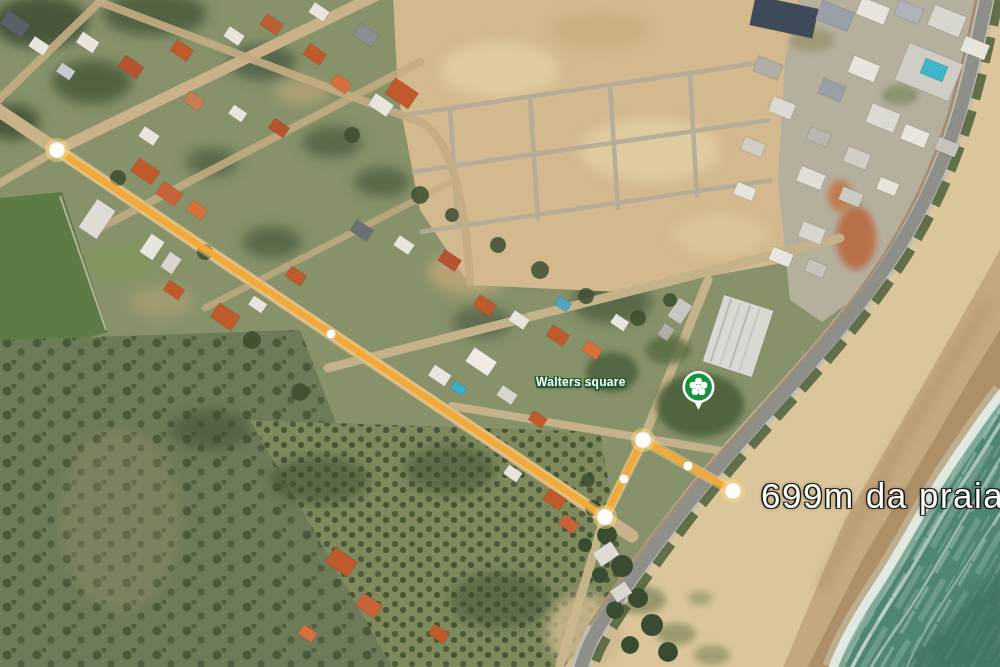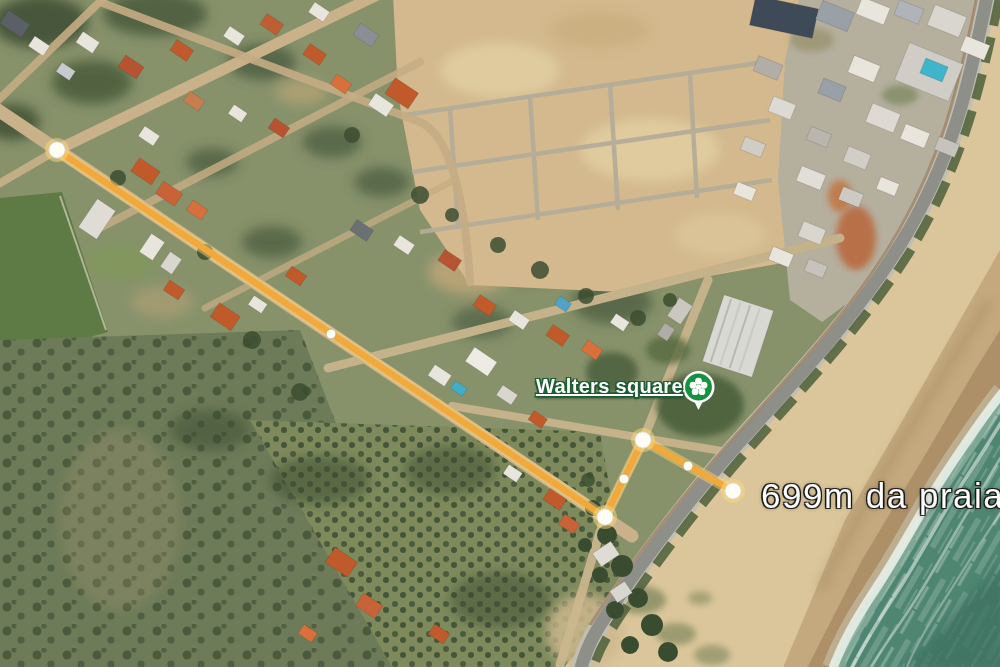--- a/index.html
+++ b/index.html
@@ -3,25 +3,25 @@
 <meta charset="utf-8">
 <style>
   html,body{margin:0;padding:0;background:#222;}
   #stage{position:relative;width:1000px;height:667px;overflow:hidden;
          font-family:"Liberation Sans",sans-serif;cursor:default;}
   #terrain{position:absolute;left:0;top:0;}
   #measure-layer{position:absolute;left:0;top:0;pointer-events:none;}
   #measure-layer circle{pointer-events:auto;}
   .place-label{
     position:absolute;left:536px;top:375px;
-    color:#ffffff;font-size:20px;font-weight:bold;letter-spacing:.3px;
+    color:#ffffff;font-size:12px;font-weight:bold;letter-spacing:.3px;
     text-shadow:-1.5px -1.5px 0 #1d5c33, 1.5px -1.5px 0 #1d5c33,
                 -1.5px 1.5px 0 #1d5c33, 1.5px 1.5px 0 #1d5c33,
                  0 2px 3px #14401f;
-    white-space:nowrap;cursor:pointer;text-decoration:underline;}
+    white-space:nowrap;cursor:pointer;}
   .distance-label{
     position:absolute;left:761px;top:476px;
     color:#fdfdfb;font-size:35px;font-weight:normal;letter-spacing:1.5px;
     text-shadow:-1.4px -1.4px 0 rgba(20,20,20,.85), 1.4px -1.4px 0 rgba(20,20,20,.85),
                 -1.4px 1.4px 0 rgba(20,20,20,.85), 1.4px 1.4px 0 rgba(20,20,20,.85),
                  0 0 4px rgba(0,0,0,.5);
     white-space:nowrap;}
   .poi-pin{position:absolute;left:680px;top:369px;width:37px;height:42px;cursor:pointer;}
 </style>
 </head>

